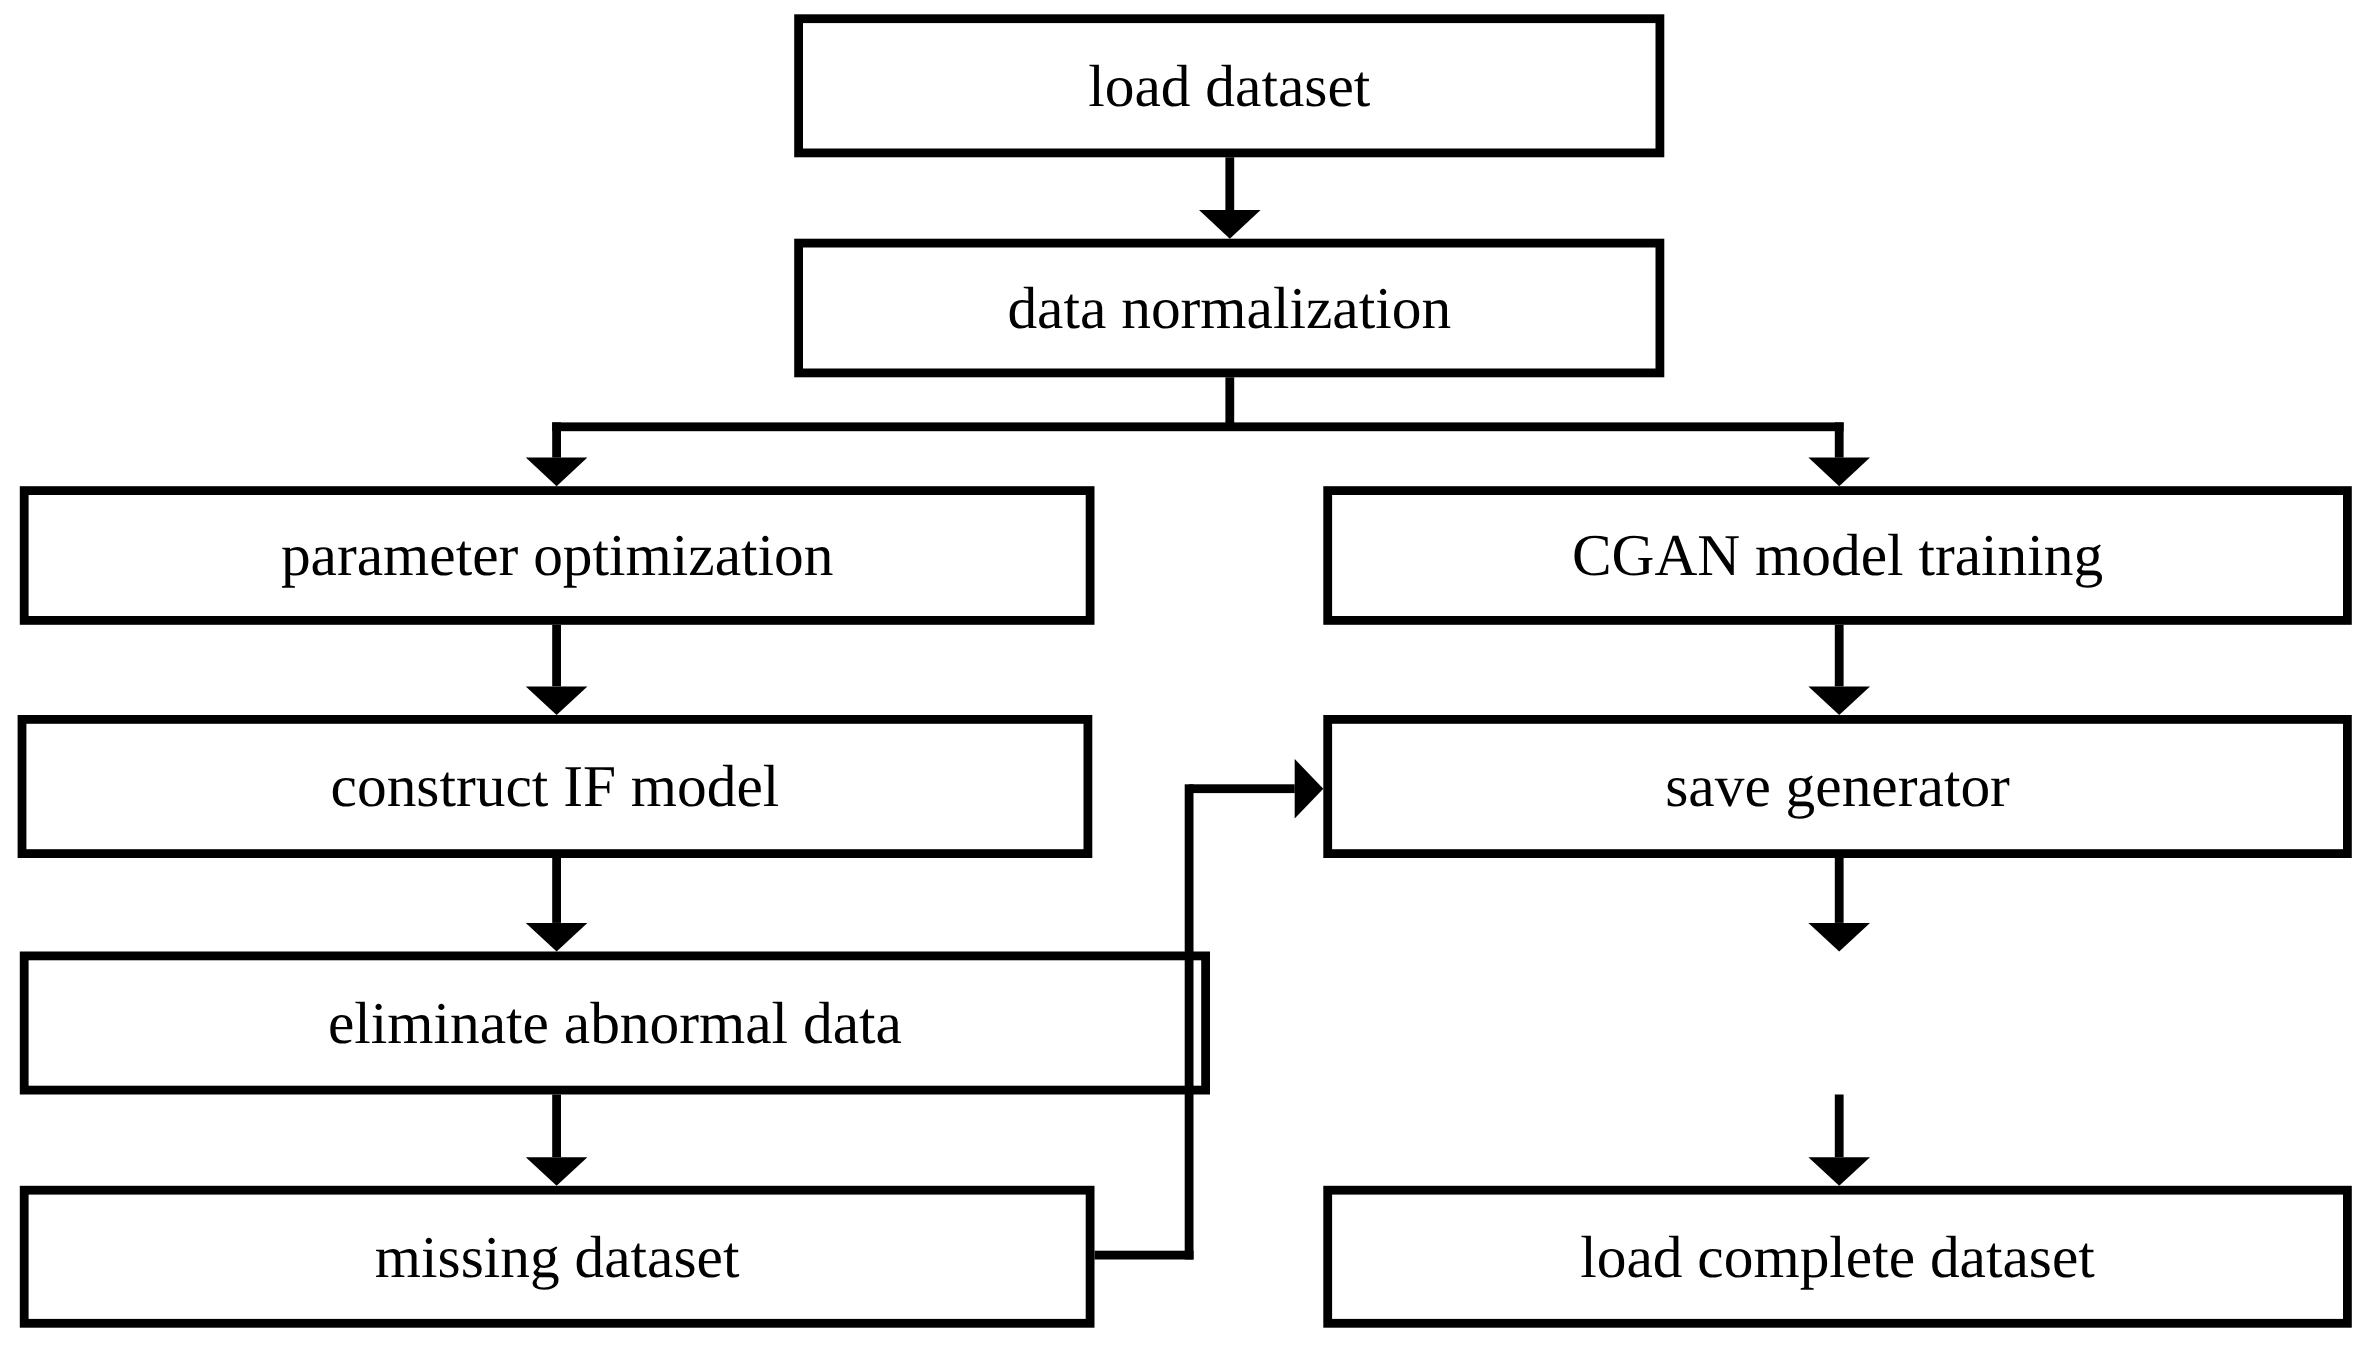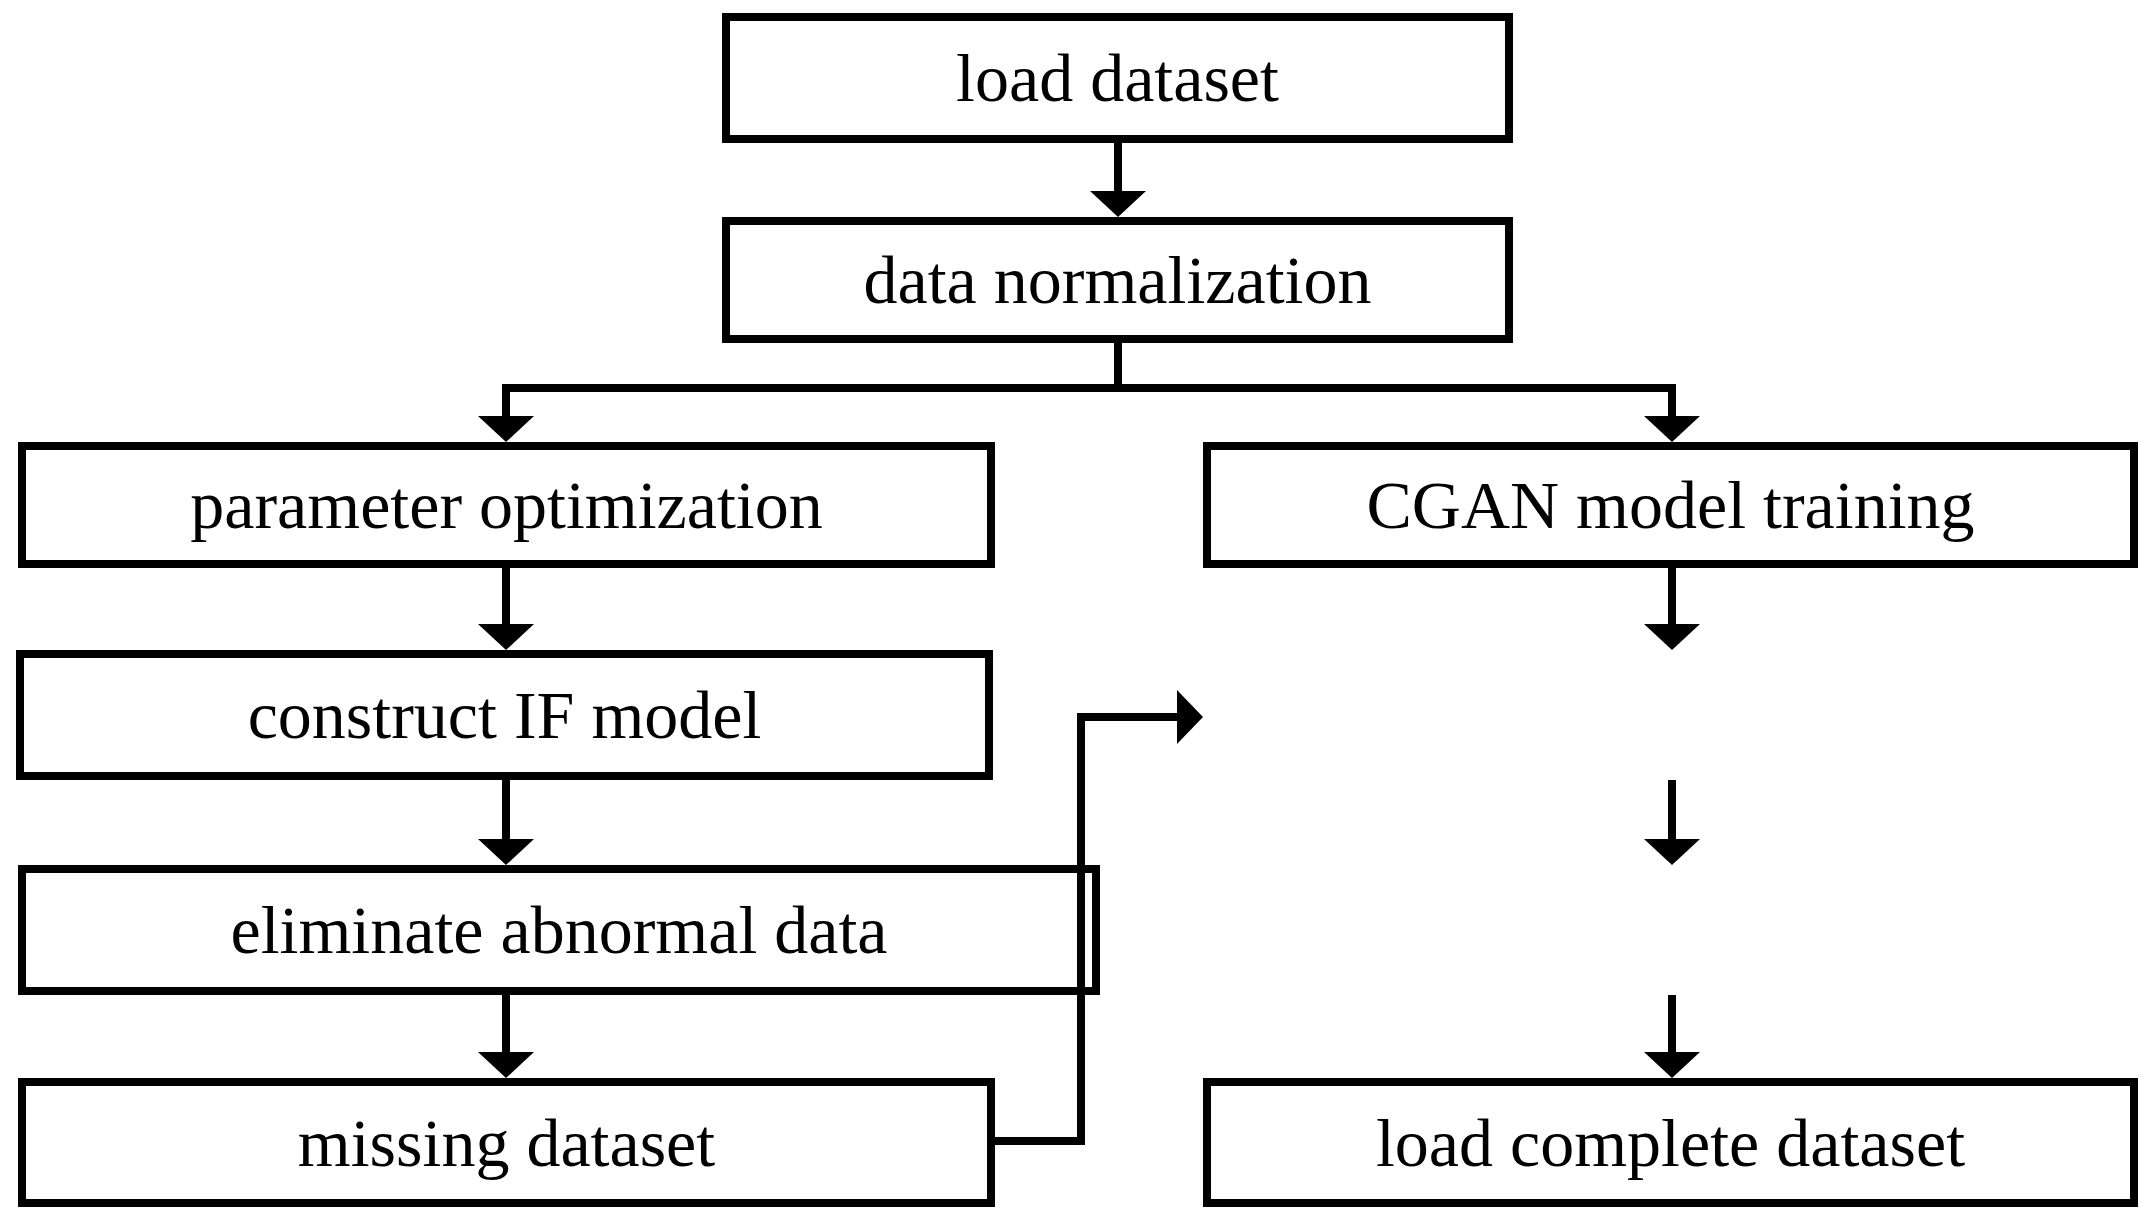--- a/index.html
+++ b/index.html
@@ -19,21 +19,21 @@
   .node {
     position: absolute;
     box-sizing: border-box;
     border: 8px solid #000000;
     background: #ffffff;
     display: flex;
     align-items: center;
     justify-content: center;
   }
   .node .lbl {
-    font-size: 68px;
+    font-size: 54px;
     line-height: 1;
     white-space: nowrap;
     color: #000000;
   }
   .line {
     position: absolute;
     background: #000000;
   }
   .head-down {
     position: absolute;
@@ -73,20 +73,23 @@
   <div class="node" style="left:18px; top:865px;  width:1082px; height:130px;">
     <span class="lbl">eliminate abnormal data</span>
   </div>
   <div class="node" style="left:18px; top:1078px; width:977px; height:129px;">
     <span class="lbl">missing dataset</span>
   </div>
 
   <div class="node" style="left:1203px; top:442px;  width:935px; height:126px;">
     <span class="lbl">CGAN model training</span>
   </div>
+  <div class="node" style="left:1203px; top:650px;  width:935px; height:130px;">
+    <span class="lbl">save generator</span>
+  </div>
   <div class="node" style="left:1203px; top:1078px; width:935px; height:129px;">
     <span class="lbl">load complete dataset</span>
   </div>
 
   <div class="line" style="left:1114px; top:143px; width:8px; height:48px;"></div>
   <div class="head-down" style="left:1090px; top:191px;"></div>
 
   <div class="line" style="left:1114px; top:343px; width:8px; height:45px;"></div>
   <div class="line" style="left:502px;  top:384px; width:1174px; height:8px;"></div>
   <div class="line" style="left:502px;  top:384px; width:8px; height:32px;"></div>

